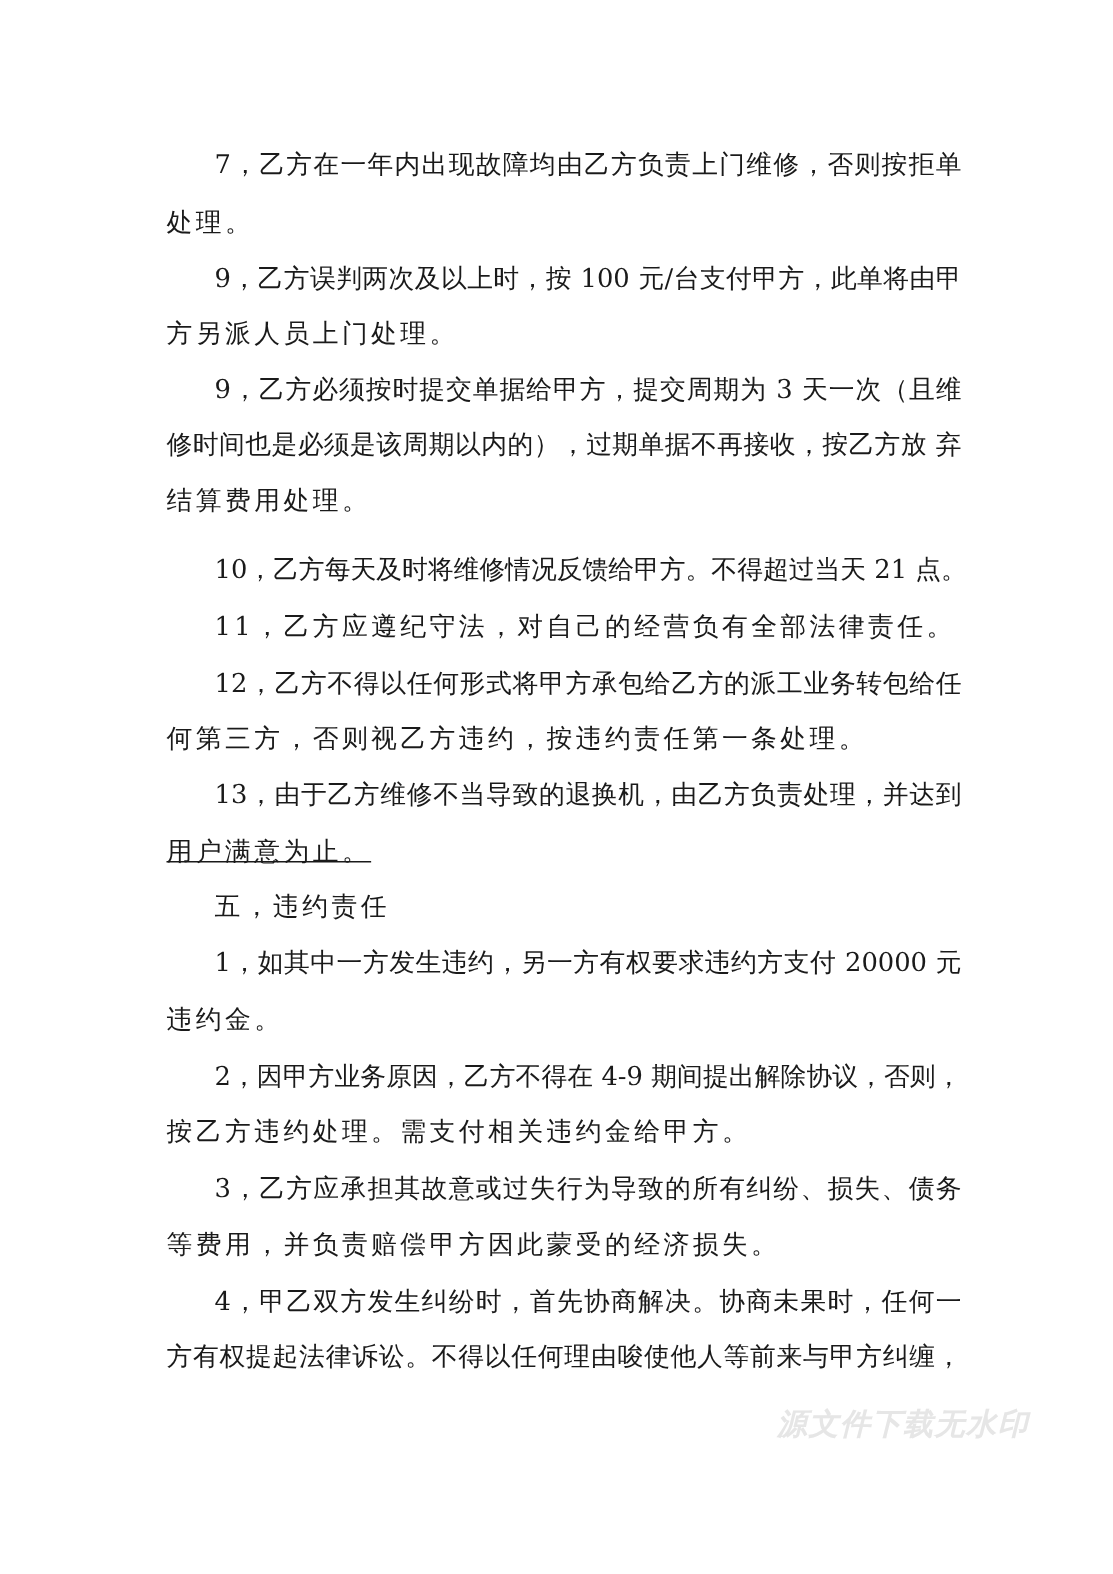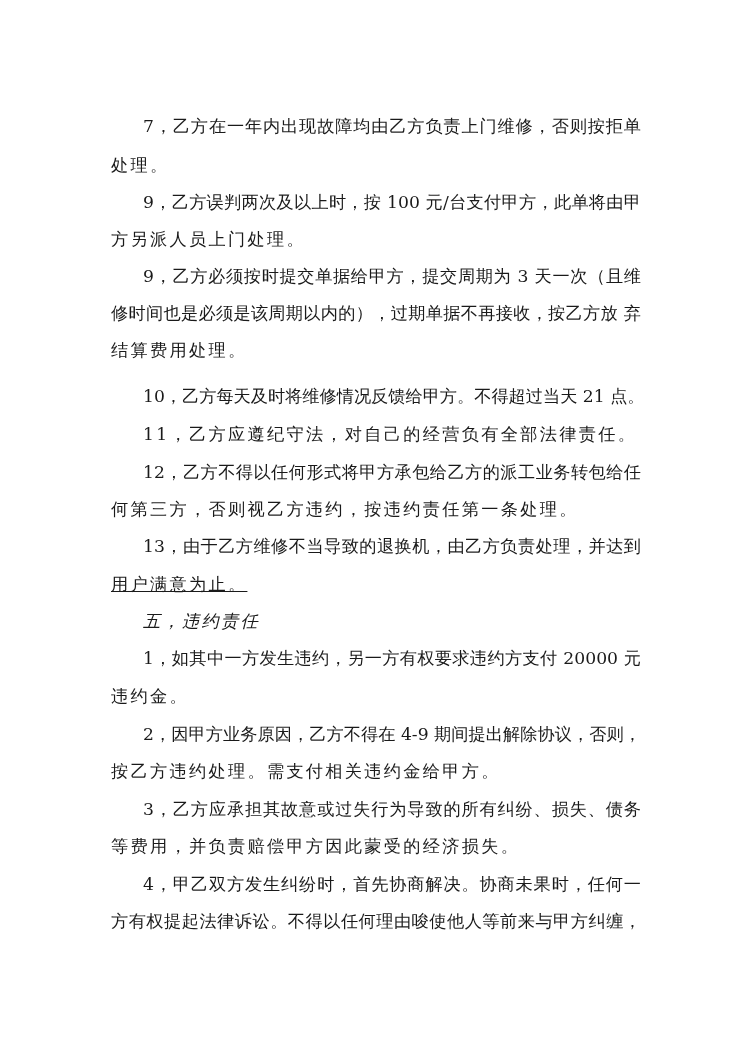--- a/index.html
+++ b/index.html
@@ -1,18 +1,18 @@
 <!DOCTYPE html>
 <html><head>
 <meta charset="utf-8">
 <style>
   html, body { margin:0; padding:0; background:#ffffff; }
   body { width:742px; height:1049px; position:relative; overflow:hidden;
          font-family: "DejaVu Serif", "Liberation Serif", serif; color:#1a1a1a; }
-  .page { position:absolute; left:0; top:16px; width:742px; height:1029px; background:#fff; }
+  .page { position:absolute; left:0; top:0; width:742px; height:1029px; background:#fff; }
   .line { position:absolute; left:111px; width:530px; font-size:17.2px; line-height:22px;
           white-space:nowrap; letter-spacing:2.3px; transform:translateY(-11px); }
   .line.indent { left:143px; width:498px; }
   .line.justify { text-align:justify; text-align-last:justify; letter-spacing:0; }
   .watermark { position:absolute; left:512px; top:930px; width:180px; text-align:center;
                font-family:"DejaVu Sans", sans-serif; font-weight:bold; font-style:italic;
                color:#e6e6e6; }
   .wm-main { font-size:42px; letter-spacing:2px; line-height:48px; }
   .wm-sub { font-size:20px; letter-spacing:1px; line-height:26px; margin-top:6px; }
 </style>
@@ -27,26 +27,27 @@
       <div class="line" style="top: 223px;">方另派人员上门处理。</div>
       <div class="line indent justify" style="top: 260px;">9，乙方必须按时提交单据给甲方，提交周期为 3 天一次（且维</div>
       <div class="line justify" style="top: 297px;">修时间也是必须是该周期以内的），过期单据不再接收，按乙方放 弃</div>
       <div class="line" style="top: 334px;">结算费用处理。</div>
       <div class="line indent justify" style="top: 380px;">10，乙方每天及时将维修情况反馈给甲方。不得超过当天 21 点。</div>
       <div class="line indent" style="top: 418px;">11，乙方应遵纪守法，对自己的经营负有全部法律责任。</div>
       <div class="line indent justify" style="top: 456px;">12，乙方不得以任何形式将甲方承包给乙方的派工业务转包给任</div>
       <div class="line" style="top: 493px;">何第三方，否则视乙方违约，按违约责任第一条处理。</div>
       <div class="line indent justify" style="top: 530px;">13，由于乙方维修不当导致的退换机，由乙方负责处理，并达到</div>
       <div class="line" style="top: 568px; text-decoration: underline;">用户满意为止。</div>
-      <div class="line indent" style="top: 605px; font-style: italic;">五，违约责任</div>
+      <div class="line indent" style="top: 605px;">五，违约责任</div>
       <div class="line indent justify" style="top: 642px;">1，如其中一方发生违约，另一方有权要求违约方支付 20000 元</div>
       <div class="line" style="top: 680px;">违约金。</div>
       <div class="line indent justify" style="top: 718px;">2，因甲方业务原因，乙方不得在 4-9 期间提出解除协议，否则，</div>
       <div class="line" style="top: 755px;">按乙方违约处理。需支付相关违约金给甲方。</div>
       <div class="line indent justify" style="top: 793px;">3，乙方应承担其故意或过失行为导致的所有纠纷、损失、债务</div>
       <div class="line" style="top: 830px;">等费用，并负责赔偿甲方因此蒙受的经济损失。</div>
       <div class="line indent justify" style="top: 868px;">4，甲乙双方发生纠纷时，首先协商解决。协商未果时，任何一</div>
       <div class="line justify" style="top: 905px;">方有权提起法律诉讼。不得以任何理由唆使他人等前来与甲方纠缠，</div>
     </div>
 
   <div class="watermark">
+    <div class="wm-sub">源文件下载无水印</div>
   </div>
 </div>
 
 </body></html>

